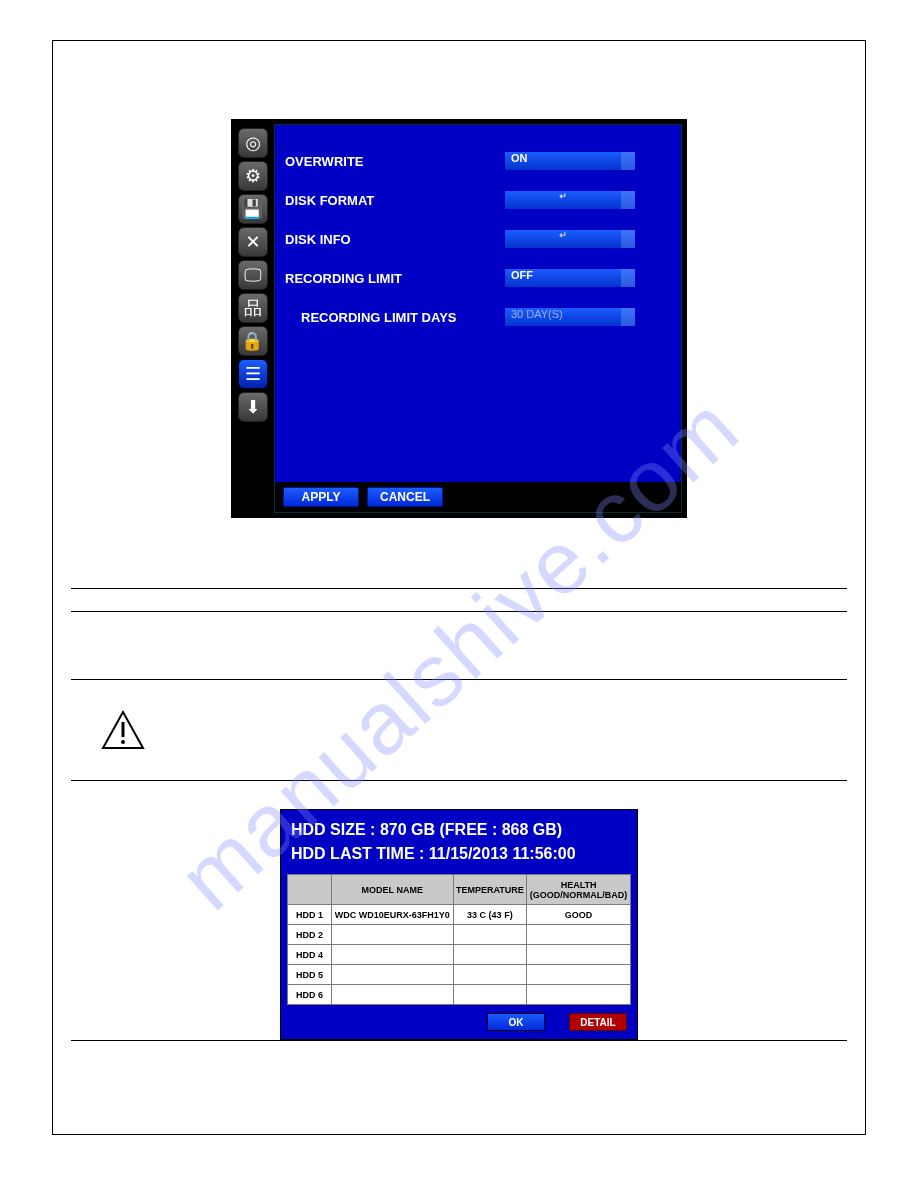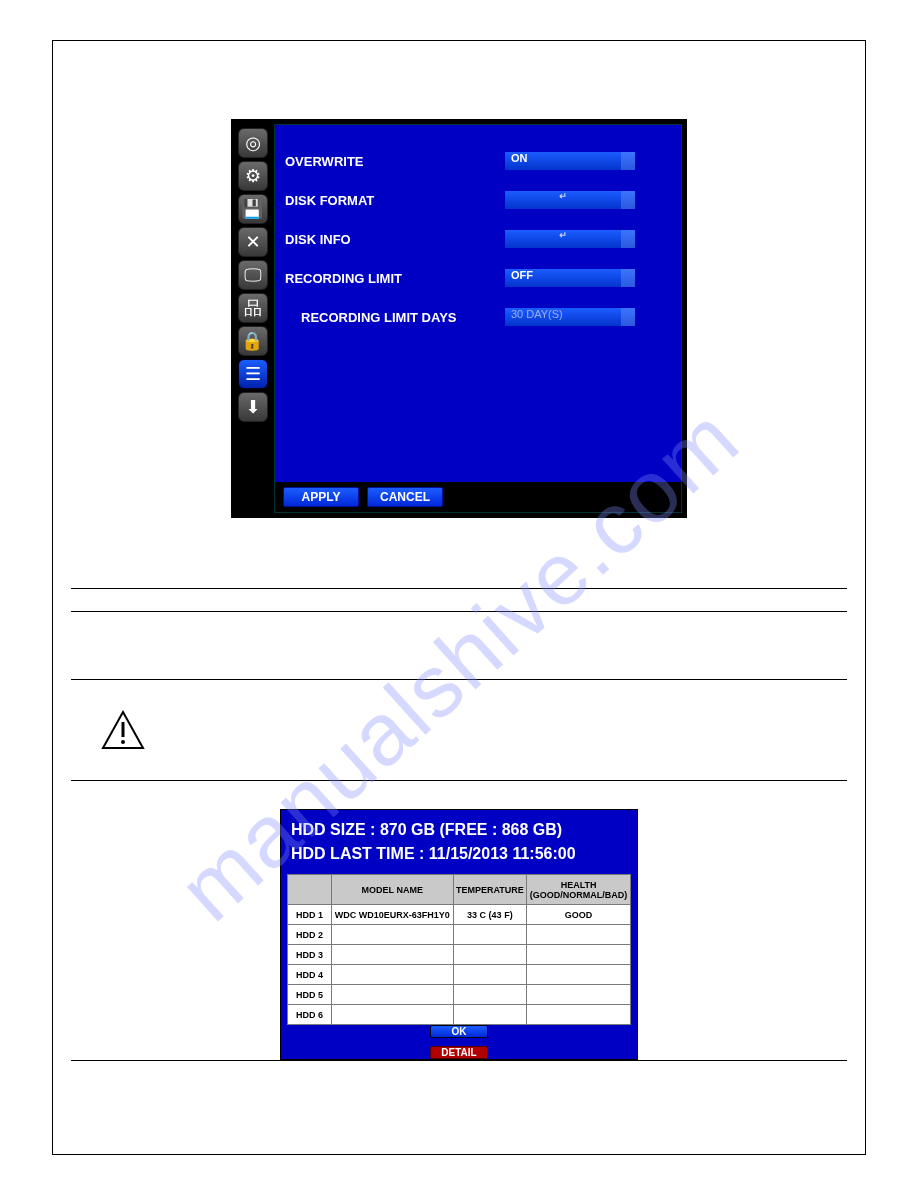--- a/index.html
+++ b/index.html
@@ -31,21 +31,21 @@
   .caution-wrap { border-top: 1px solid #000; padding: 30px 0 30px 30px; display: flex; align-items: center; }
   .caution-tri { width: 44px; height: 40px; position: relative; }
   .caution-tri svg { width: 100%; height: 100%; }
   .diskinfo-fig { margin: 0 auto; width: 358px; background: #0000c4; border: 1px solid #000; padding: 8px 0px 0 0; font-family: Arial, sans-serif; }
   .di-top { color: #fff; font-weight: bold; font-size: 16px; padding: 0 10px 8px 10px; line-height: 1.5; }
   .di-table { border-collapse: collapse; width: calc(100% - 12px); margin: 0 6px; background: #0369a1; border-radius: 7px; }
   .di-table th, .di-table td { border: 1px solid #7a7a7a; font-size: 9px; padding: 3px 2px; text-align: center; vertical-align: middle; }
   .di-table th { background: #c9c9c9; font-weight: bold; height: 30px; }
   .di-rh { background: #c9c9c9; font-weight: bold; width: 44px; font-size: 9px; }
   .di-table td { height: 20px; background: #fff; }
-  .di-foot { height: 34px; display: flex; align-items: center; justify-content: flex-end; gap: 8px; padding: 0 10px; flex-direction: column; }
+  .di-foot { height: 34px; display: flex; align-items: center; justify-content: flex-end; gap: 24px; padding: 0 10px; }
   .di-btn { width: 58px; height: 18px; display: flex; align-items: center; justify-content: center; font-size: 10px; font-weight: bold; border-radius: 2px; }
   .di-ok { background: linear-gradient(#1b5dff,#0028d9); color: #fff; border: 1px solid #001; }
   .di-detail { background: #b00000; color: #fff; border: 1px solid #500; }
   .after-di { border-top: 1px solid #000; margin-top: 0; height: 60px; }
   .watermark { position: absolute; left: 50%; top: 56%; transform: translate(-50%,-50%) rotate(-42deg); font-size: 88px; color: rgba(130,140,255,0.33); pointer-events: none; white-space: nowrap; font-family: Arial; letter-spacing: 2px; }
   .cursor-glyph { font-size: 9px; color: #cbd7ff; }
 </style>
 </head>
 <body>
 
@@ -145,26 +145,20 @@
         <td style="font-weight:bold">33 C (43 F)</td>
         <td style="font-weight:bold">GOOD</td>
       </tr>
       <tr>
             <td class="di-rh">HDD 2</td>
             <td></td>
             <td></td>
             <td></td>
           </tr>
       <tr>
-            <td class="di-rh">HDD 3</td>
-            <td></td>
-            <td></td>
-            <td></td>
-          </tr>
-      <tr>
             <td class="di-rh">HDD 4</td>
             <td></td>
             <td></td>
             <td></td>
           </tr>
       <tr>
             <td class="di-rh">HDD 5</td>
             <td></td>
             <td></td>
             <td></td>

